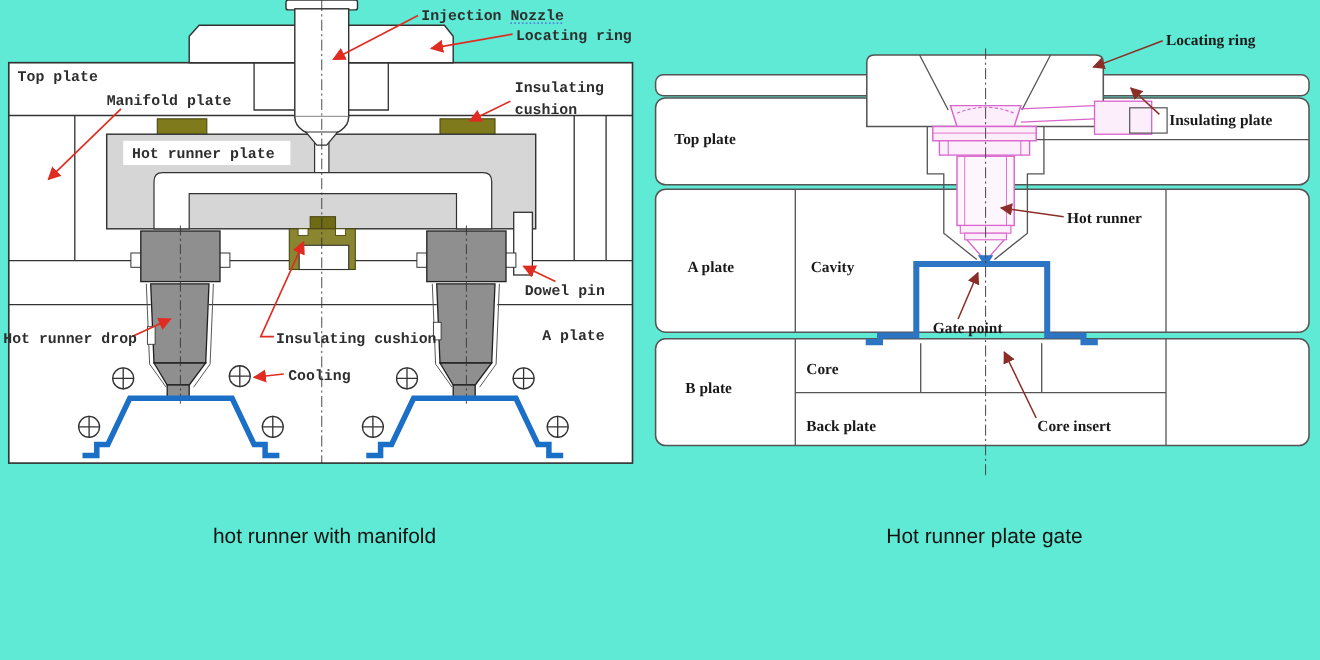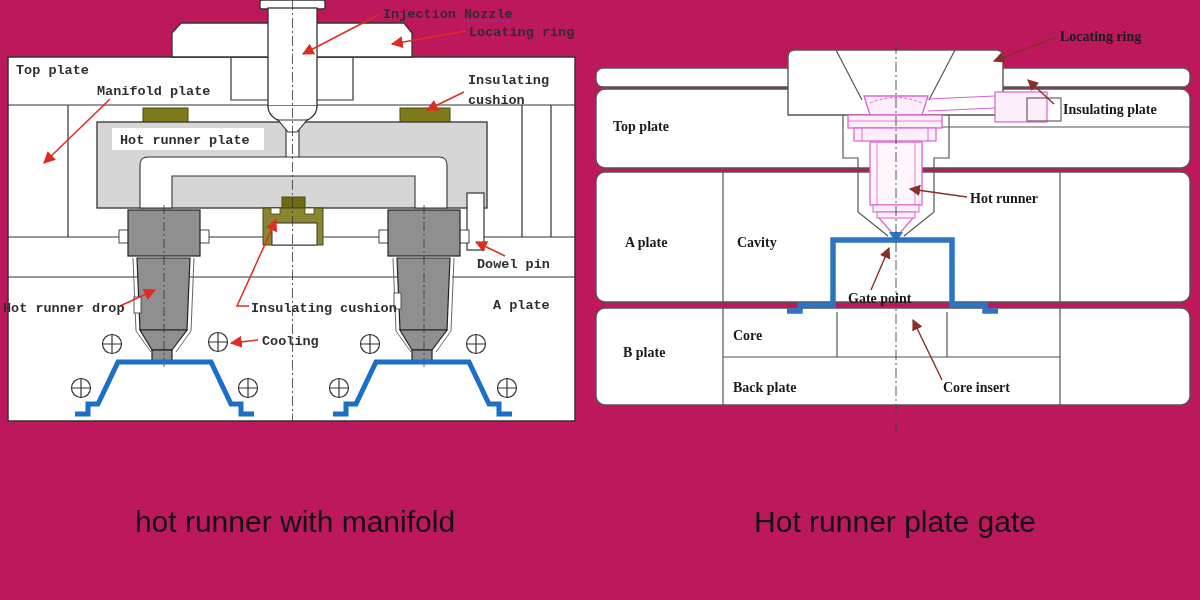--- a/index.html
+++ b/index.html
@@ -1,24 +1,24 @@
 <!DOCTYPE html>
 <html><head>
 <meta charset="utf-8">
 <style>
   html,body{margin:0;padding:0;background:#ffffff;}
-  #stage{position:relative;width:1200px;height:600px;background:#be185d;overflow:hidden;
+  #stage{position:relative;width:1200px;height:600px;background:#5eead4;overflow:hidden;
          font-family:"Liberation Sans",sans-serif;}
   svg{position:absolute;top:0;display:block;}
   #left-svg{left:0;}
   #right-svg{left:590px;}
   .cad-label{font-family:"Liberation Mono",monospace;font-size:13.5px;font-weight:700;fill:#2e2e2e;}
   .serif-label{font-family:"Liberation Serif",serif;font-size:14px;font-weight:600;fill:#1a1a1a;}
-  .caption{position:absolute;top:478px;text-align:center;font-size:30px;color:#111;
-           font-family:"Liberation Sans",sans-serif;margin-top:27px;}
+  .caption{position:absolute;top:478px;text-align:center;font-size:19px;color:#111;
+           font-family:"Liberation Sans",sans-serif;}
   #caption-left{left:0;width:590px;}
   #caption-right{left:590px;width:610px;}
   .outline{stroke:#333;fill:none;stroke-width:1.2;}
 </style>
 </head>
 <body>
 
 <div id="stage">
 
   <svg id="left-svg" width="590" height="445" viewBox="0 0 590 445">

